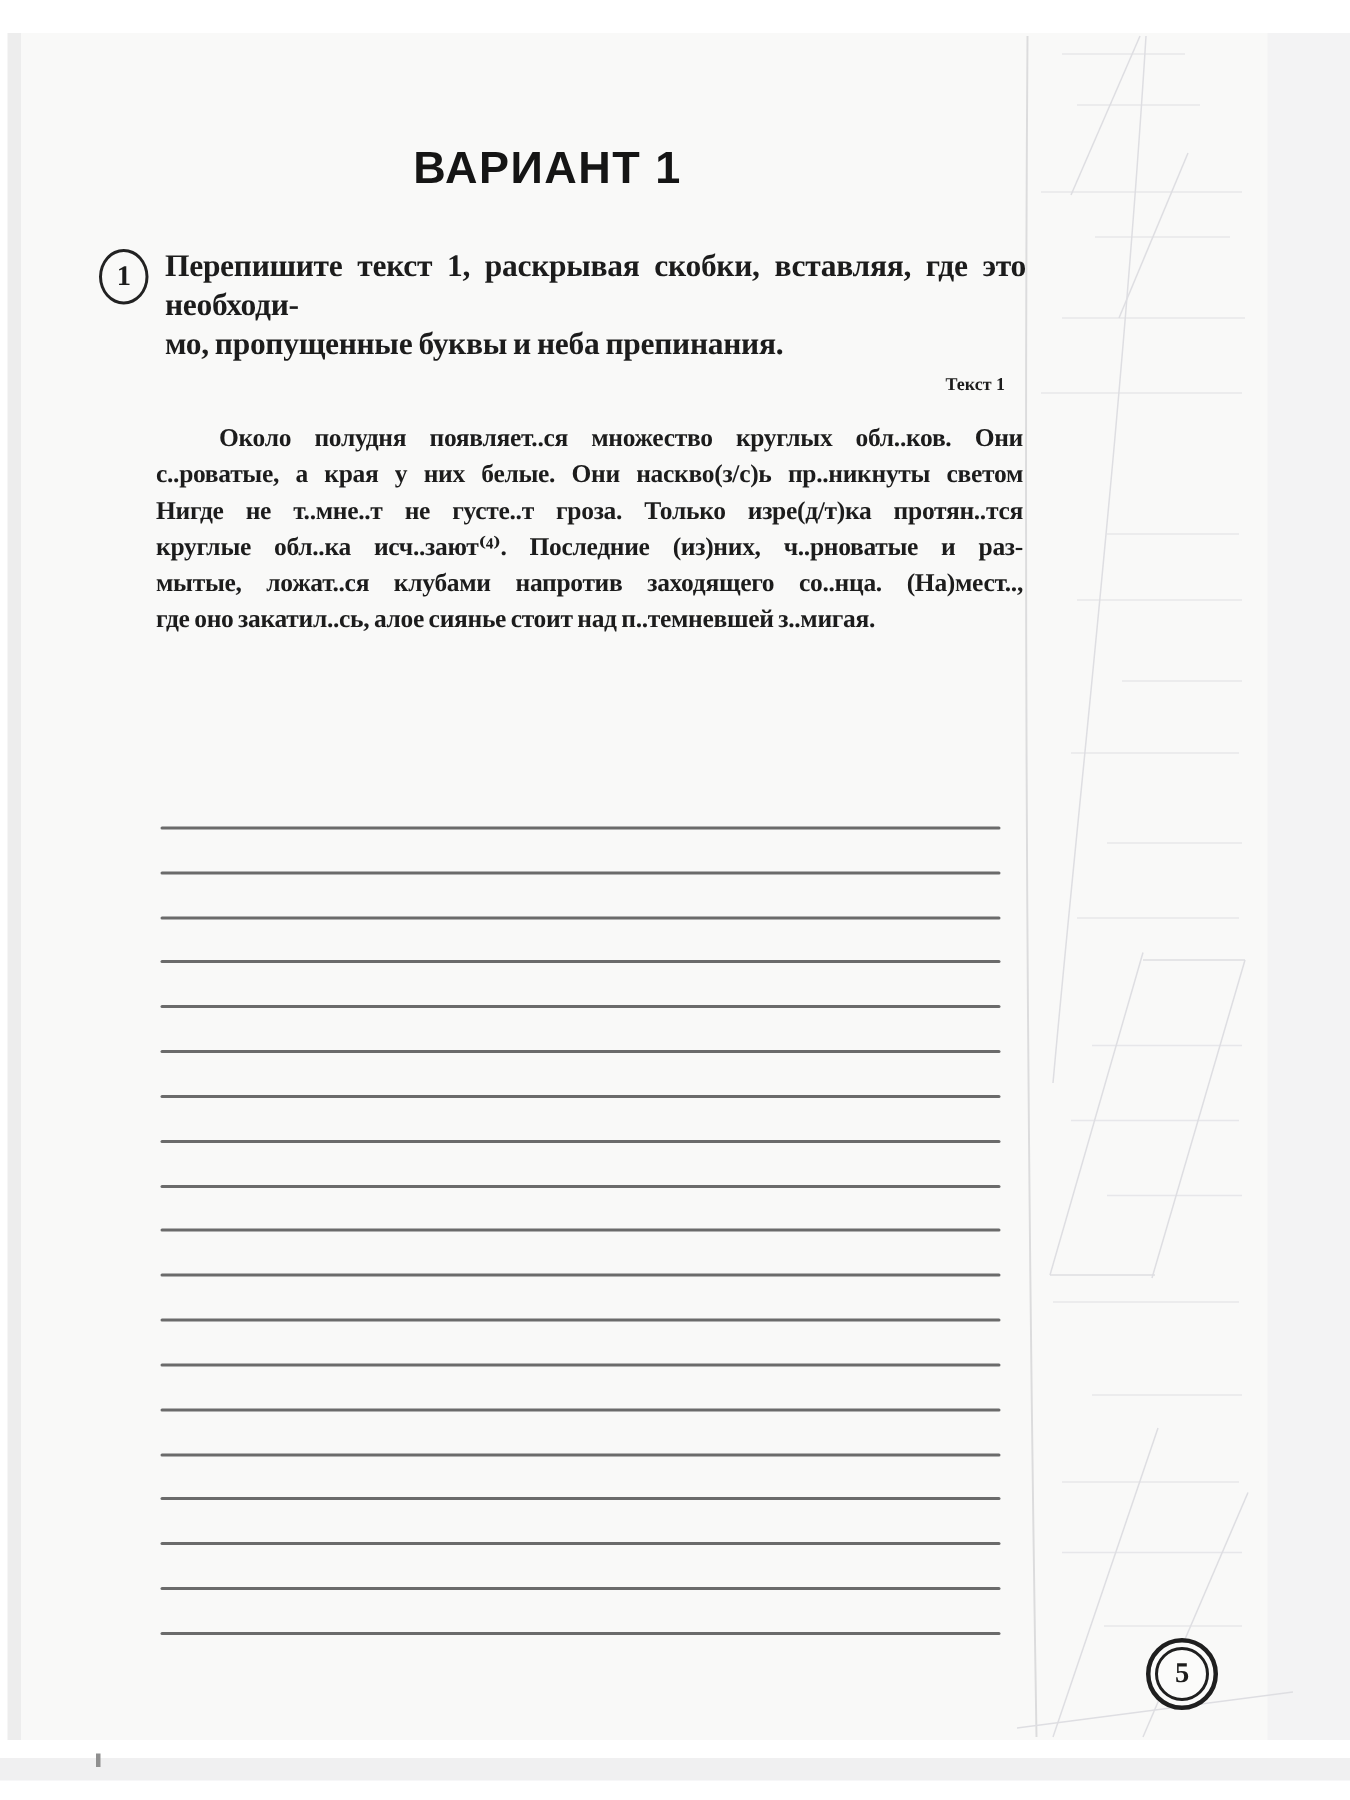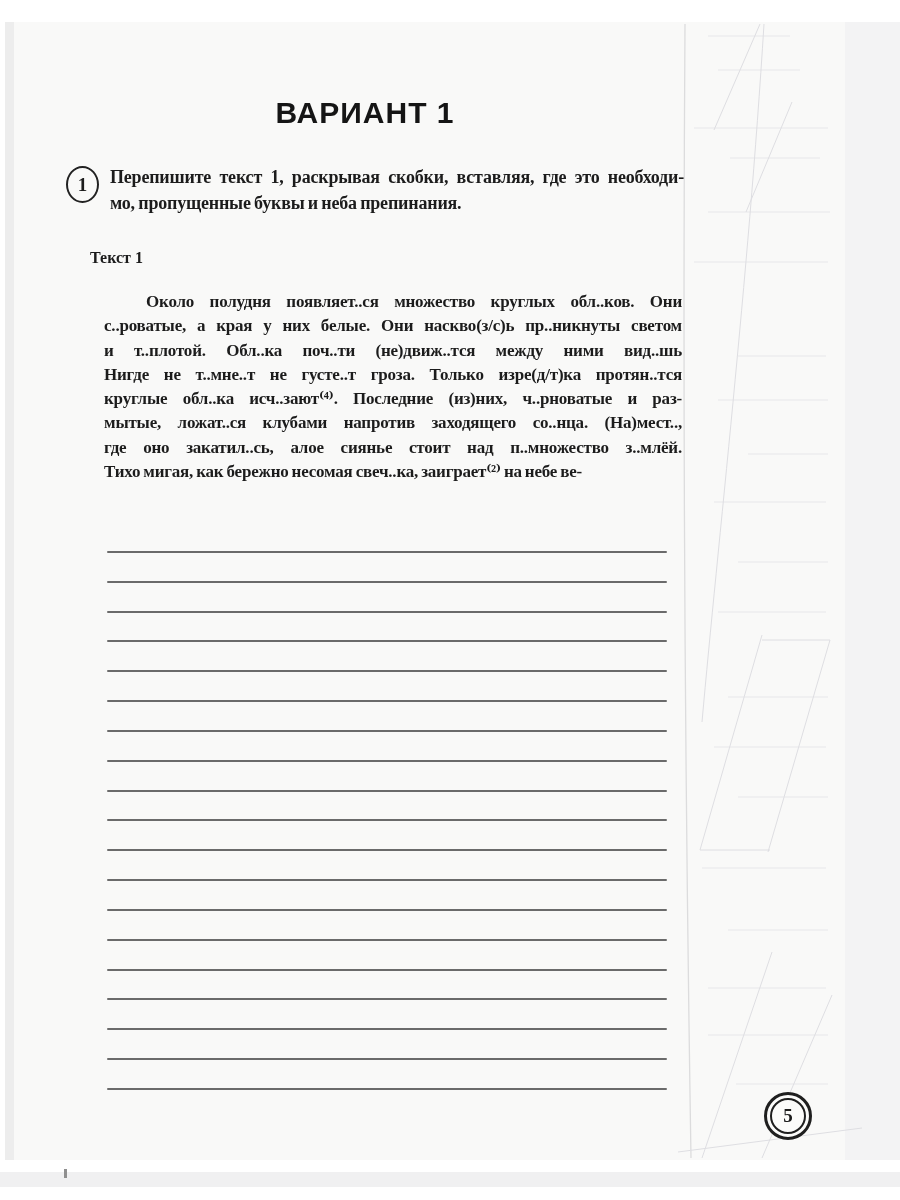--- a/index.html
+++ b/index.html
@@ -49,32 +49,32 @@
   .task-circle {
     position: absolute; left: 66px; top: 166px;
     width: 33px; height: 37px;
     border: 2.5px solid #222; border-radius: 50%;
     box-sizing: border-box;
     display: flex; align-items: center; justify-content: center;
     font-size: 19px; font-weight: bold;
   }
   .instruction {
     position: absolute; left: 110px; top: 164px; width: 574px;
-    font-size: 18px; font-weight: bold; line-height: 26px;
+    font-size: 21px; font-weight: bold; line-height: 26px;
     letter-spacing: -0.2px; word-spacing: -1px;
   }
   .instr-line { text-align: justify; text-align-last: justify; }
   .instr-line:last-child { text-align-last: left; }
 
   .text-heading {
     position: absolute; left: 90px; top: 249px; width: 580px;
-    text-align: left; font-size: 16px; font-weight: bold;
+    text-align: right; font-size: 12px; font-weight: bold;
   }
   .text-body {
-    position: absolute; left: 104px; top: 290px; width: 578px;
+    position: absolute; left: 104px; top: 280px; width: 578px;
     font-size: 17px; font-weight: bold; line-height: 24.3px;
     letter-spacing: -0.2px; word-spacing: -1px;
   }
   .para-line { text-align: justify; text-align-last: justify; }
   .para-line:first-child { padding-left: 42px; }
   .para-line:last-child { text-align-last: left; }
 
   .answer-lines {
     position: absolute; left: 107px; top: 551px;
     width: 560px; height: 539px;
@@ -156,26 +156,24 @@
 <div class="instruction">
     <div class="instr-line">Перепишите текст 1, раскрывая скобки, вставляя, где это необходи-</div>
     <div class="instr-line">мо, пропущенные буквы и неба препинания.</div>
   </div>
 
 <div class="text-heading">Текст 1</div>
 
 <div class="text-body">
     <div class="para-line">Около полудня появляет..ся множество круглых обл..ков. Они</div>
     <div class="para-line">с..роватые, а края у них белые. Они наскво(з/с)ь пр..никнуты светом</div>
-    <div class="para-line">и т..плотой. Обл..ка поч..ти (не)движ..тся между ними вид..шь</div>
     <div class="para-line">Нигде не т..мне..т не густе..т гроза. Только изре(д/т)ка протян..тся</div>
     <div class="para-line">круглые обл..ка исч..зают⁽⁴⁾. Последние (из)них, ч..рноватые и раз-</div>
     <div class="para-line">мытые, ложат..ся клубами напротив заходящего со..нца. (На)мест..,</div>
-    <div class="para-line">где оно закатил..сь, алое сиянье стоит над п..множество з..млёй.</div>
-    <div class="para-line">Тихо мигая, как бережно несомая свеч..ка, заиграет⁽²⁾ на небе ве-</div>
+    <div class="para-line">где оно закатил..сь, алое сиянье стоит над п..темневшей з..мигая.</div>
   </div>
 
 <div class="answer-lines">
     <div class="rule-line"></div>
     <div class="rule-line"></div>
     <div class="rule-line"></div>
     <div class="rule-line"></div>
     <div class="rule-line"></div>
     <div class="rule-line"></div>
     <div class="rule-line"></div>

